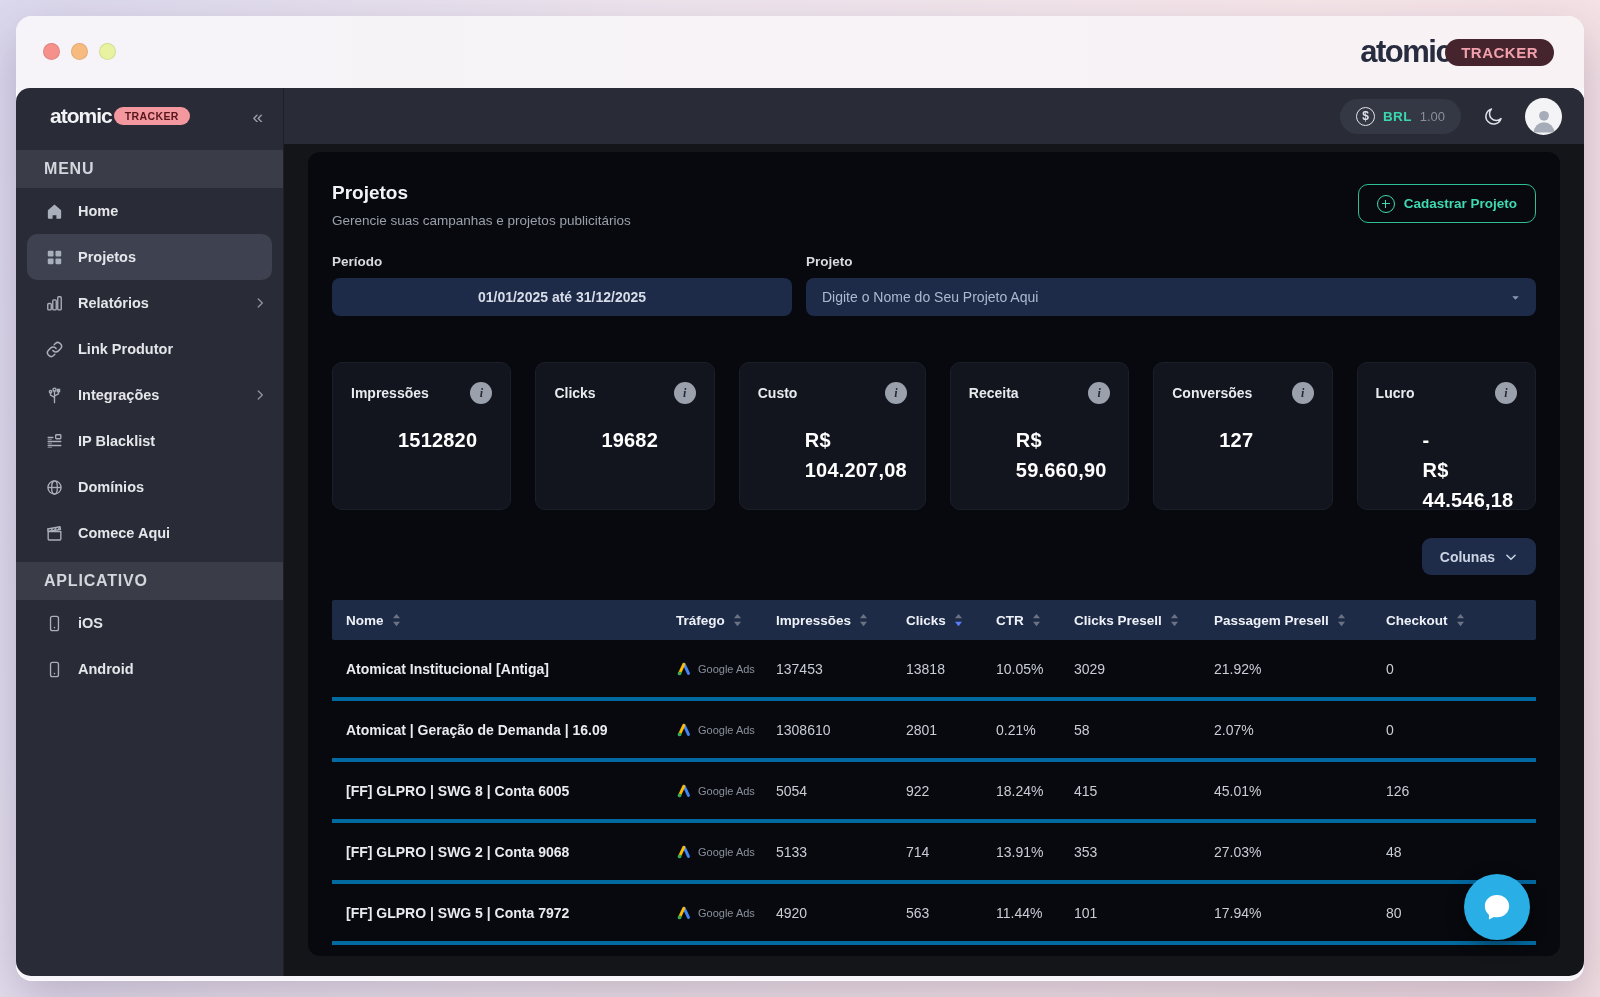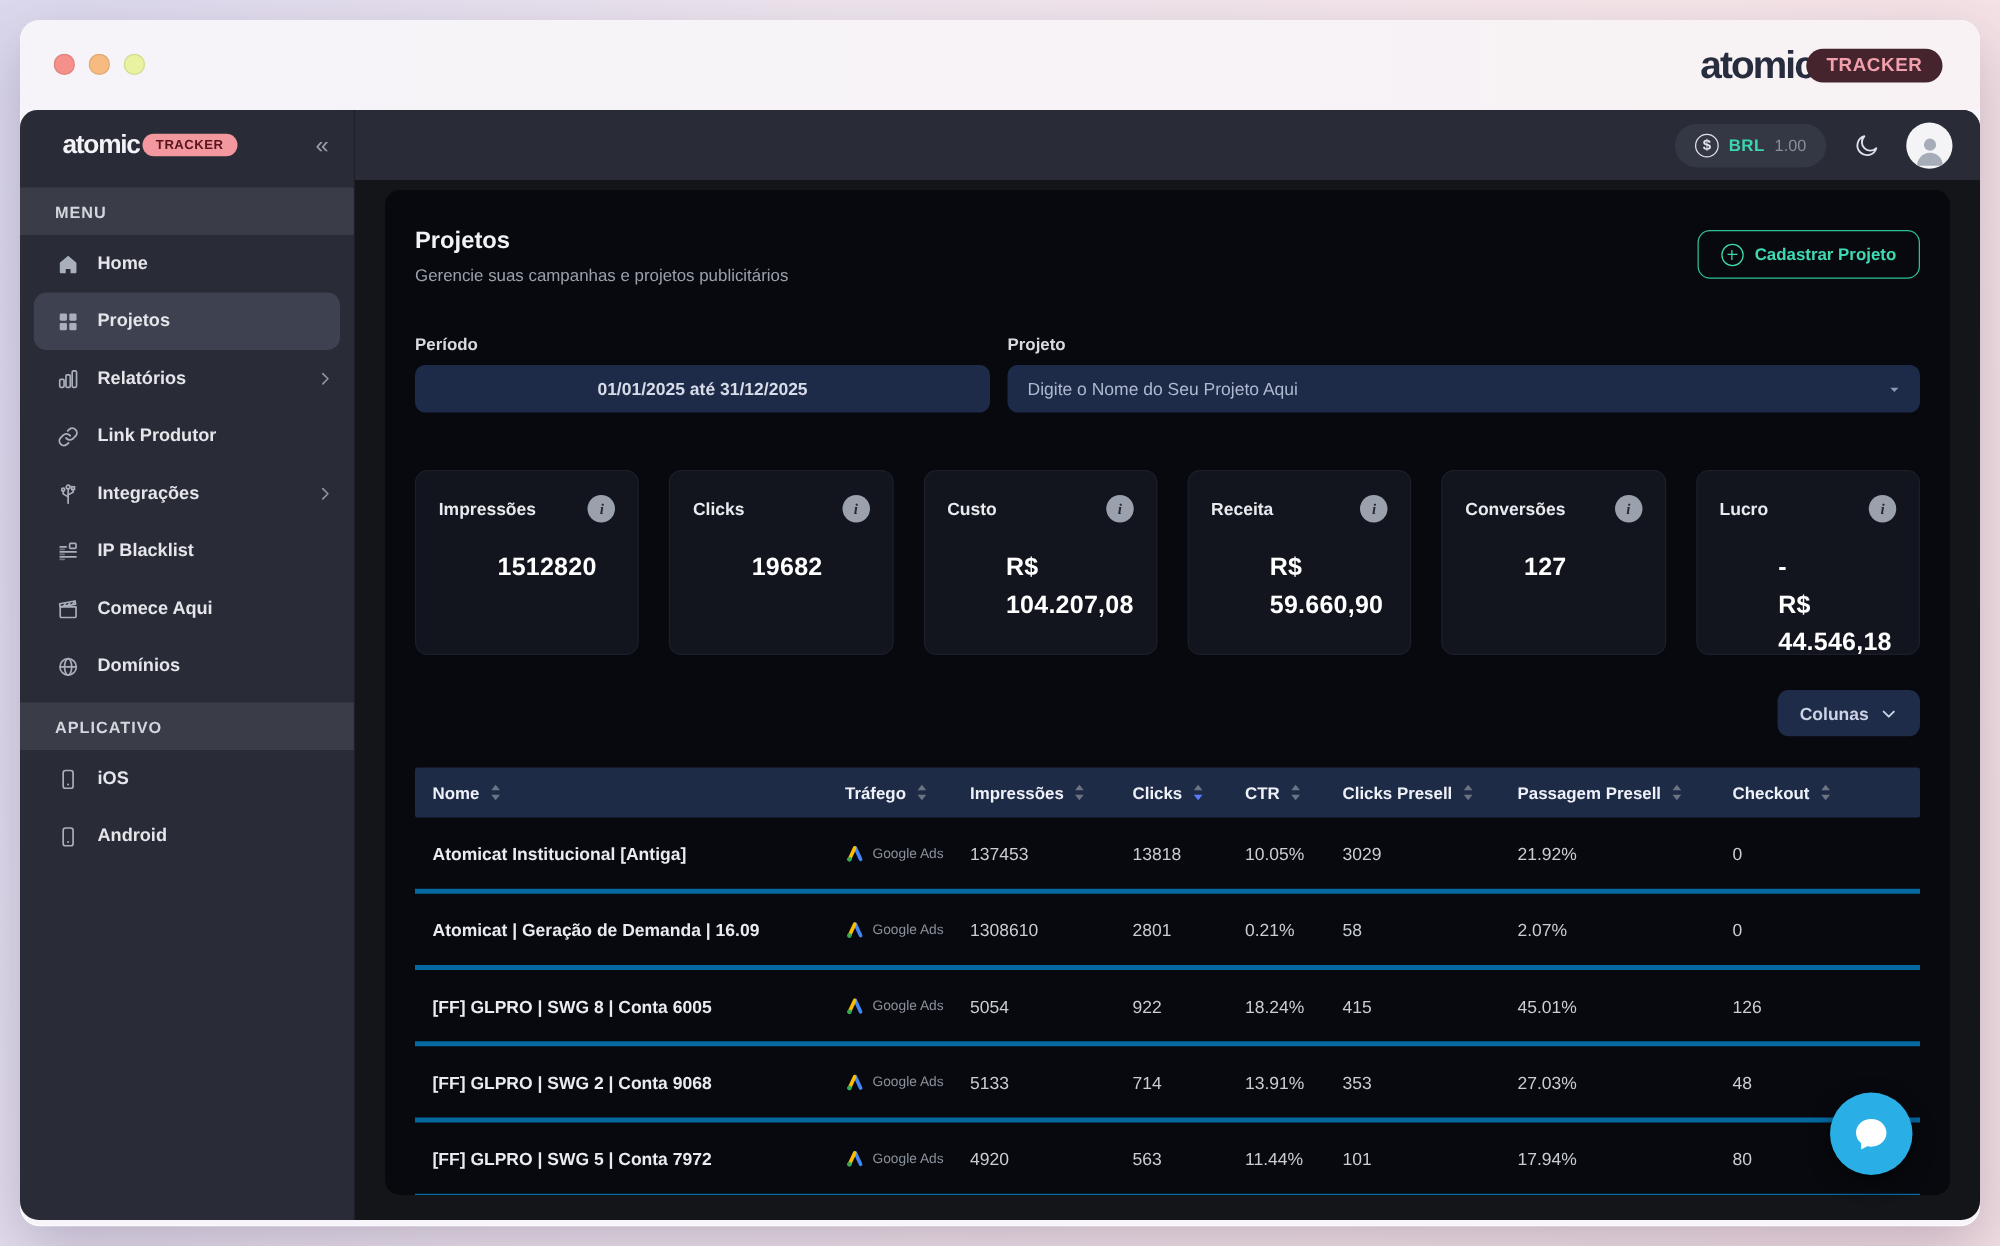--- a/index.html
+++ b/index.html
@@ -34,21 +34,21 @@
          border-radius:14px 14px 15px 15px; overflow:hidden; }
   .sidebar { width:268px; background:#292b36; display:flex; flex-direction:column; flex-shrink:0;
              border-right:1px solid #1e1f28; }
   .sb-logo-row { height:56px; display:flex; align-items:center; padding:0 20px 0 34px; }
   .sb-logo-row .logotype { font-size:21px; font-weight:800; letter-spacing:-1px; color:#f2f3f6; }
   .sb-logo-row .badge { margin-left:2px; background:#f4989f; color:#58151d; font-size:10.5px;
      font-weight:800; letter-spacing:.4px; padding:3px 11px; border-radius:999px; }
   .sb-collapse { margin-left:auto; color:#9aa0ab; font-size:19px; cursor:pointer; line-height:1; }
 
   .sb-section { height:38px; background:#3a3c48; display:flex; align-items:center;
-    padding-left:28px; font-size:13px; font-weight:700; letter-spacing:.8px; color:#d4d6dc; margin-top:6px; }
+    padding-left:28px; font-size:16px; font-weight:700; letter-spacing:.8px; color:#d4d6dc; margin-top:6px; }
   .nav-item { height:46px; display:flex; align-items:center; gap:14px; padding:0 16px 0 28px;
     color:#e4e6ea; cursor:pointer; }
   .nav-item.active { background:#3e4150; border-radius:10px; margin:0 11px; padding-left:17px; }
   .nav-ic { width:20px; height:20px; color:#aab0bb; display:flex; align-items:center; justify-content:center; flex-shrink:0; }
   .nav-ic svg { width:19px; height:19px; }
   .nav-label { font-size:14.5px; font-weight:600; }
   .nav-chevron { margin-left:auto; color:#8d929e; display:flex; }
   .nav-chevron svg { width:14px; height:14px; }
 
   .main { flex:1; display:flex; flex-direction:column; background:#141519; min-width:0; }
@@ -74,21 +74,21 @@
   .page-subtitle { color:#9aa0ab; font-size:13.5px; margin-top:9px; }
   .register-btn { display:flex; align-items:center; gap:9px; border:1.5px solid #2fbf98;
     color:#3fd9b2; font-size:13.5px; font-weight:700; border-radius:10px; padding:0 18px;
     height:39px; margin-top:8px; background:transparent; cursor:pointer; }
   .plus-ic { width:18px; height:18px; border-radius:50%; border:1.5px solid #3fd9b2; position:relative; }
   .plus-ic:before,.plus-ic:after { content:""; position:absolute; background:#3fd9b2; }
   .plus-ic:before { left:4px; right:4px; top:50%; height:1.5px; margin-top:-.75px; }
   .plus-ic:after { top:4px; bottom:4px; left:50%; width:1.5px; margin-left:-.75px; }
 
   
-  .filters { display:flex; gap:14px; margin-top:40px; }
+  .filters { display:flex; gap:14px; margin-top:26px; }
   .filter-label { color:#d8dae0; font-size:13.5px; font-weight:700; margin-bottom:9px; }
   .f-period { width:460px; }
   .f-project { flex:1; }
   .input-box { height:38px; background:#1d2b49; border-radius:8px; display:flex; align-items:center;
     font-size:14px; cursor:pointer; }
   .date-input { justify-content:center; color:#d7dce8; font-weight:600; }
   .select-input { justify-content:space-between; padding:0 14px 0 16px; color:#aeb9cf; }
   .select-caret { color:#8e9ab3; display:flex; }
   .select-caret svg { width:13px; height:13px; }
 
@@ -232,38 +232,38 @@
               <rect x="13.5" y="3.5" width="6.5" height="5" rx="1"></rect>
               <path d="M4 7h6M4 12h16M4 17h16"></path>
               <path d="M4 9.5h4M4 14.5h4M4 19.5h4" opacity=".55"></path>
             </svg>
         </span>
         <span class="nav-label">IP Blacklist</span>
       </div>
 
       <div class="nav-item">
         <span class="nav-ic">
+          <svg viewBox="0 0 24 24" fill="none" stroke="currentColor" stroke-width="1.7">
+              <circle cx="12" cy="12" r="8.3"></circle>
+              <ellipse cx="12" cy="12" rx="3.6" ry="8.3"></ellipse>
+              <path d="M3.7 12h16.6"></path>
+            </svg>
+        </span>
+        <span class="nav-label">Domínios</span>
+      </div>
+
+      <div class="nav-item">
+        <span class="nav-ic">
           <svg viewBox="0 0 24 24" fill="none" stroke="currentColor" stroke-width="1.7" stroke-linejoin="round">
               <path d="M4 9.5h16V19a1.2 1.2 0 0 1-1.2 1.2H5.2A1.2 1.2 0 0 1 4 19V9.5z"></path>
               <path d="M4 9.5 3.4 6.3 19 3.5l.6 3.2L4 9.5z"></path>
               <path d="m7.5 8.9 2-3M12 8.1l2-3M16.4 7.3l2-3"></path>
             </svg>
         </span>
         <span class="nav-label">Comece Aqui</span>
-      </div>
-
-      <div class="nav-item">
-        <span class="nav-ic">
-          <svg viewBox="0 0 24 24" fill="none" stroke="currentColor" stroke-width="1.7">
-              <circle cx="12" cy="12" r="8.3"></circle>
-              <ellipse cx="12" cy="12" rx="3.6" ry="8.3"></ellipse>
-              <path d="M3.7 12h16.6"></path>
-            </svg>
-        </span>
-        <span class="nav-label">Domínios</span>
       </div>
 
       <div class="sb-section">APLICATIVO</div>
 
       <div class="nav-item">
         <span class="nav-ic">
           <svg viewBox="0 0 24 24" fill="none" stroke="currentColor" stroke-width="1.7">
               <rect x="7" y="3" width="10" height="18" rx="2.4"></rect>
               <circle cx="12" cy="17.2" r="1" fill="currentColor" stroke="none"></circle>
             </svg>

